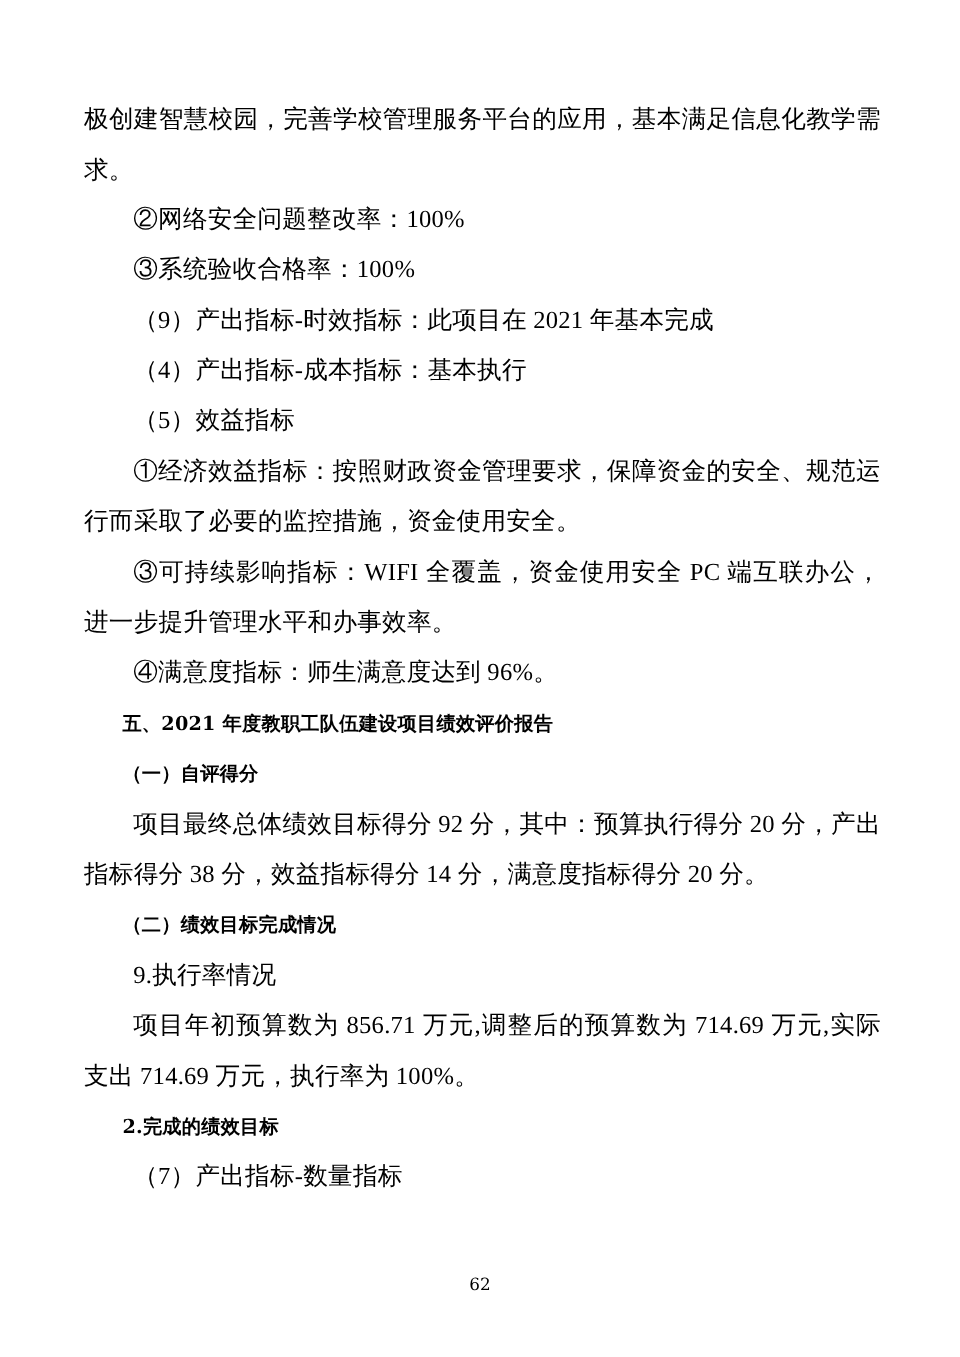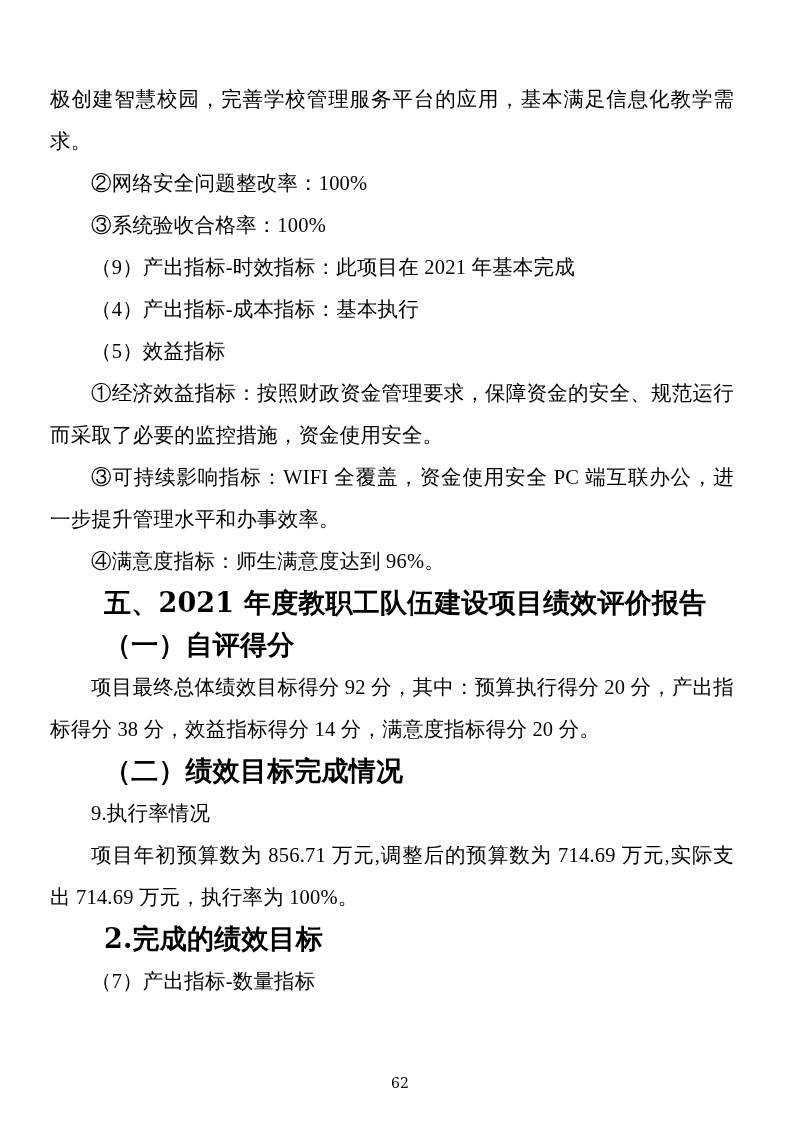--- a/index.html
+++ b/index.html
@@ -6,21 +6,21 @@
     margin: 0;
     padding: 0;
     background: #ffffff;
   }
   .page {
     position: relative;
     width: 800px;
     height: 1131px;
     background: #ffffff;
     box-sizing: border-box;
-    padding: 78px 66px 40px 50px;
+    padding: 78px 66px 40px 70px;
     font-family: "DejaVu Serif", "Liberation Serif", serif;
     color: #000000;
     overflow: hidden;
   }
   .body-text {
     font-size: 20.5px;
     line-height: 42px;
     letter-spacing: 0.2px;
     text-align: justify;
     text-justify: inter-ideograph;
@@ -28,26 +28,26 @@
   p {
     margin: 0;
   }
   .indent {
     text-indent: 2em;
     font-family: Liberation Serif, serif;
   }
   .heading {
     font-weight: bold;
     text-indent: 2em;
-    font-size: 27px;
+    font-size: 16px;
     line-height: 42px;
   }
   .page-number {
     position: absolute;
-    bottom: 40px;
+    bottom: 52px;
     left: 0;
     width: 800px;
     text-align: center;
     font-size: 14px;
     font-family: "DejaVu Serif", "Liberation Serif", serif;
     color: #000;
   }
 </style>
 </head>
 <body>

